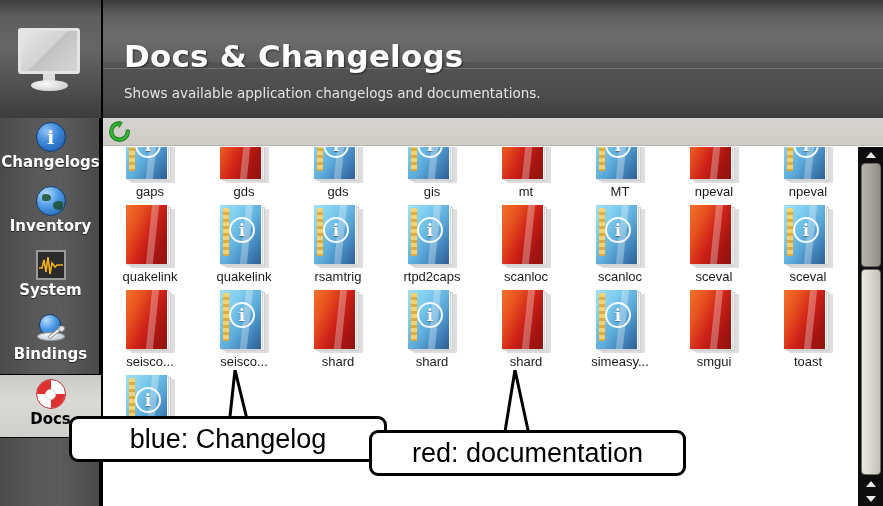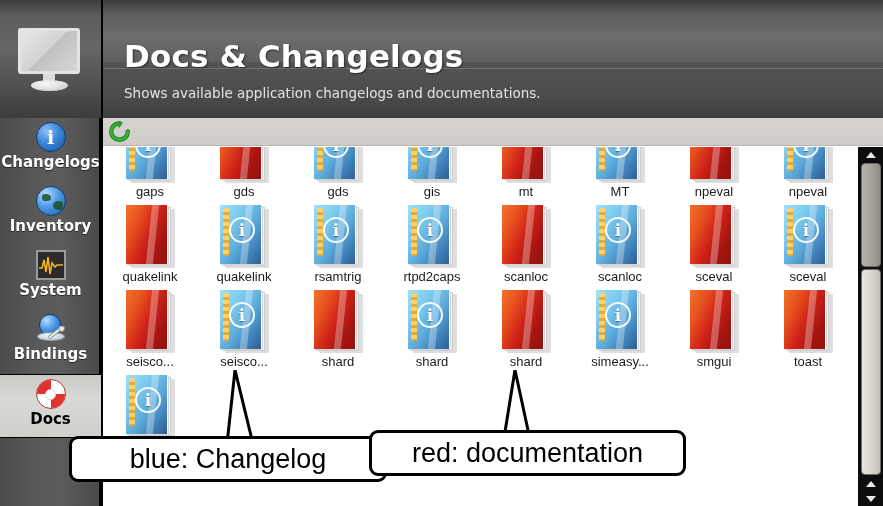--- a/index.html
+++ b/index.html
@@ -510,16 +510,16 @@
     </div>
   </div>
 
   <svg class="pointer" style="left:205px;top:370px;width:80px;height:80px;">
     <polygon points="30,0 22,74 48,74" fill="#ffffff" stroke="#000000" stroke-width="3"></polygon>
   </svg>
   <svg class="pointer" style="left:485px;top:370px;width:80px;height:80px;">
     <polygon points="30,0 18,74 46,74" fill="#ffffff" stroke="#000000" stroke-width="3"></polygon>
   </svg>
 
-  <div class="callout" style="left:69px;top:436px;width:318px;height:46px;">blue: Changelog</div>
+  <div class="callout" style="left:69px;top:416px;width:318px;height:46px;">blue: Changelog</div>
   <div class="callout" style="left:369px;top:430px;width:317px;height:46px;">red: documentation</div>
 
 </div>
 
 </body></html>

